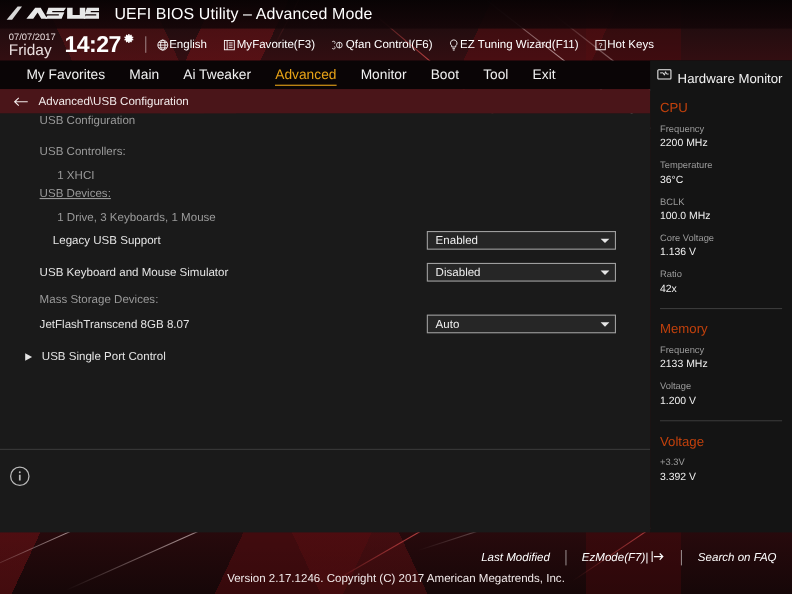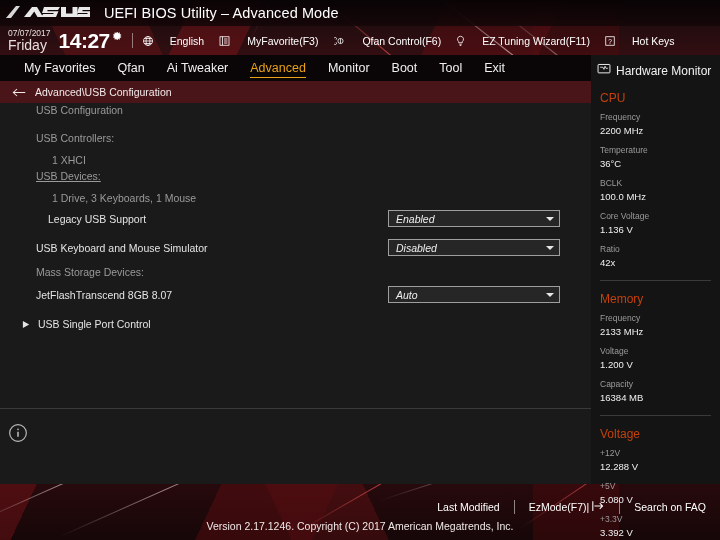--- a/index.html
+++ b/index.html
@@ -36,21 +36,21 @@
   .app-title{margin-left:14px;font-size:14.5px;color:#fff;letter-spacing:.1px;}
 
   .toolbar{position:absolute;left:0;top:26px;width:720px;height:29px;
     display:flex;align-items:center;}
   .dt{margin-left:8px;line-height:1.02;}
   .dt .d{font-size:8.5px;color:#e9dede;display:block;}
   .dt .w{font-size:14px;color:#e9dede;display:block;}
   .clock{margin-left:8px;font-size:21px;color:#fff;font-weight:600;letter-spacing:-.5px;}
   .gear{margin-left:1px;margin-top:-8px;}
   .vsep{width:1px;height:15px;background:rgba(255,255,255,.45);margin:0 9px;}
-  .tb-item{display:flex;align-items:flex-start;gap:16px;font-size:10.5px;color:#fff;margin-right:14px;white-space:nowrap;}
+  .tb-item{display:flex;align-items:flex-start;gap:0;font-size:10.5px;color:#fff;margin-right:14px;white-space:nowrap;}
   .tb-item svg{display:block;}
 
   
   .tabs{position:absolute;left:0;top:55px;width:720px;height:26px;
     background:#0a0506;display:flex;align-items:center;}
   .tab{font-size:12.5px;color:#f0f0f0;margin-left:22px;position:relative;padding-bottom:1px;white-space:nowrap;}
   .tab:first-child{margin-left:24px;}
   .tab.active{color:#e8a317;}
   .tab.active:after{content:"";position:absolute;left:0;right:0;bottom:-2px;height:1px;background:#e8a317;}
 
@@ -64,42 +64,42 @@
   .main{position:absolute;left:0;top:103px;width:591px;height:381px;background:#1a1a1a;}
   .main-inner{position:relative;width:100%;height:100%;}
   .row{position:absolute;left:0;width:591px;display:flex;align-items:center;}
   .lbl{font-size:10.5px;}
   .lbl.dim{color:#9a9a9a;}
   .lbl.norm{color:#e4e4e4;}
 
   .ddl{position:absolute;width:172px;height:17px;
     background:#262626;border:1px solid #9e9e9e;
     display:flex;align-items:center;justify-content:space-between;
-    padding:0 5px 0 7px;box-sizing:border-box;font-style:italic;}
+    padding:0 5px 0 7px;box-sizing:border-box;}
   .ddl span{font-size:10.5px;color:#efefef;}
   .ddl .arr{width:0;height:0;border-left:4px solid transparent;border-right:4px solid transparent;border-top:4px solid #e6e6e6;}
 
   .divider{position:absolute;left:0;top:305px;width:591px;height:1px;background:#3a3a3a;}
   .info-ico{position:absolute;left:8px;top:320px;}
 
   
   .side{position:absolute;left:591px;top:55px;width:129px;height:429px;background:#141414;}
   .side-hd{display:flex;align-items:center;gap:5px;padding:7px 0 0 6px;}
   .side-hd .t{font-size:12px;color:#f2f2f2;}
   .sec{padding:0 0 0 9px;}
   .sec-title{font-size:12px;color:#c2410c;margin:11px 0 7px 0;}
   .grid2{display:flex;flex-direction:column;}
   .cell{width:54px;}
   .k{font-size:8.5px;color:#9b9b9b;margin-bottom:3px;}
   .v{font-size:9.5px;color:#f0f0f0;margin-bottom:9px;}
   .hr{height:1px;background:#3a3a3a;margin:3px 9px 0 9px;}
 
   
   .footer{position:absolute;left:0;top:496px;width:720px;height:22px;display:flex;align-items:center;justify-content:flex-end;}
-  .f-item{font-size:10.5px;color:#fff;display:flex;align-items:center;gap:3px;white-space:nowrap;}
+  .f-item{font-size:10.5px;color:#fff;display:flex;align-items:center;gap:3px;white-space:nowrap;font-style:italic;}
   .f-sep{width:1px;height:14px;background:rgba(255,255,255,.5);margin:0 14px;}
   .version{position:absolute;left:0;top:520px;width:720px;text-align:center;font-size:10.5px;color:#f0e8e8;}
   .pad-r{margin-right:14px;}
 </style>
 </head>
 <body>
 
 <div id="root">
 
   <div class="bg"></div>
@@ -191,21 +191,21 @@
           <rect x="3.5" y="3.5" width="17" height="17"></rect>
           <text x="12" y="17" font-size="13" fill="#ffffff" stroke="none" text-anchor="middle" font-family="Liberation Sans, sans-serif">?</text>
         </svg>
       </span>
       <span>Hot Keys</span>
     </div>
   </div>
 
   <div class="tabs">
     <div class="tab">My Favorites</div>
-    <div class="tab">Qfan</div>
+    <div class="tab">Main</div>
     <div class="tab">Ai Tweaker</div>
     <div class="tab active">Advanced</div>
     <div class="tab">Monitor</div>
     <div class="tab">Boot</div>
     <div class="tab">Tool</div>
     <div class="tab">Exit</div>
   </div>
 
   <div class="crumb">
     <span class="back">
@@ -334,41 +334,25 @@
       <div class="grid2">
         <div class="cell">
           <div class="k">Frequency</div>
           <div class="v">2133 MHz</div>
         </div>
         <div class="cell">
           <div class="k">Voltage</div>
           <div class="v">1.200 V</div>
         </div>
       </div>
-      <div class="grid2">
-        <div class="cell">
-          <div class="k">Capacity</div>
-          <div class="v">16384 MB</div>
-        </div>
-      </div>
     </div>
     <div class="hr"></div>
 
     <div class="sec">
       <div class="sec-title">Voltage</div>
-      <div class="grid2">
-        <div class="cell">
-          <div class="k">+12V</div>
-          <div class="v">12.288 V</div>
-        </div>
-        <div class="cell">
-          <div class="k">+5V</div>
-          <div class="v">5.080 V</div>
-        </div>
-      </div>
       <div class="grid2">
         <div class="cell">
           <div class="k">+3.3V</div>
           <div class="v">3.392 V</div>
         </div>
       </div>
     </div>
   </div>
 
   <div class="footer">

